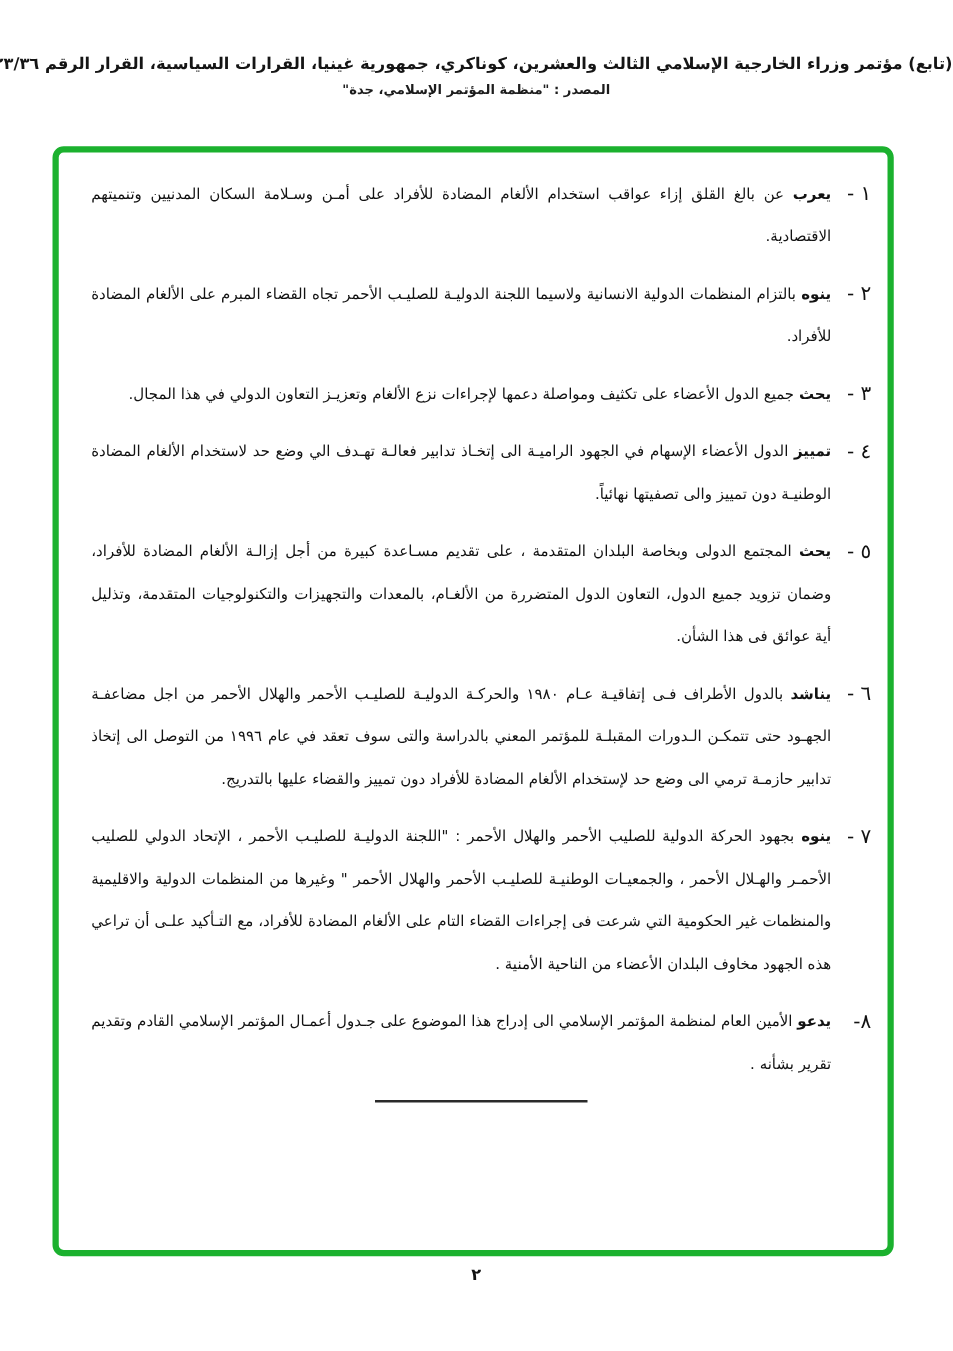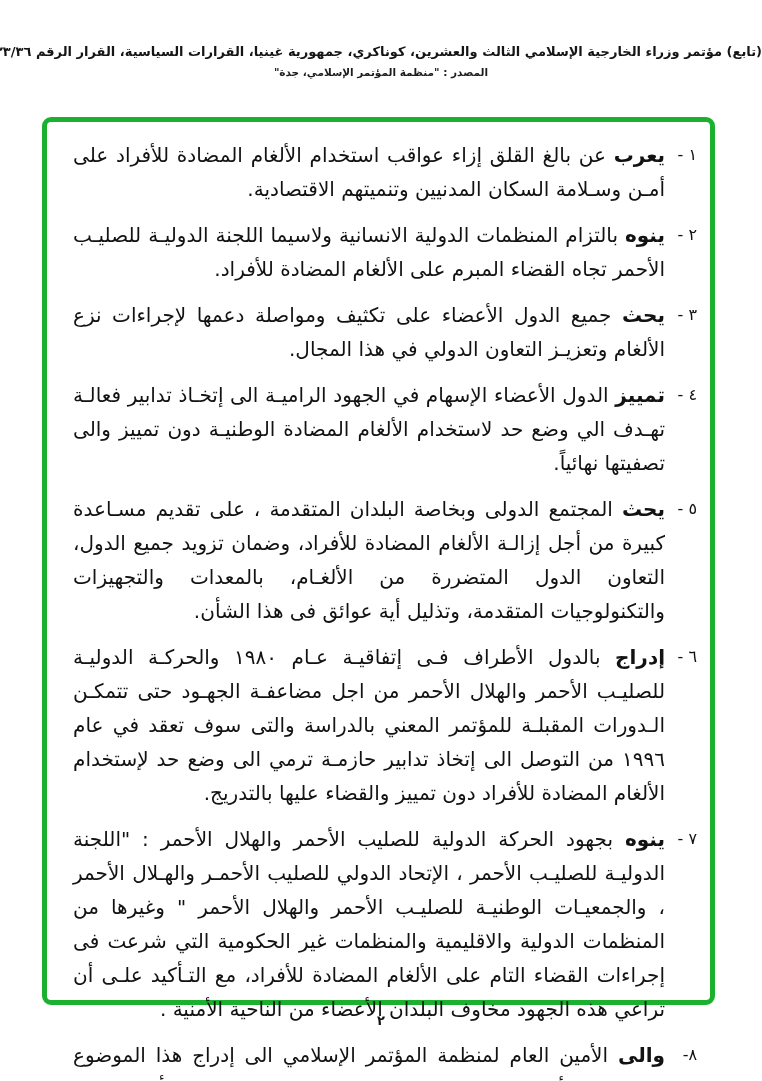--- a/index.html
+++ b/index.html
@@ -36,21 +36,21 @@
     display:flex;direction:rtl;
     margin:0 0 12px 0;
   }
   .para-num{
     flex:0 0 32px;width:32px;
     font-size:16px;line-height:34px;
     white-space:nowrap;color:#121212;
   }
   .para-txt{
     flex:1;margin:0;
-    font-size:20px;line-height:34px;
+    font-size:12px;line-height:34px;
     text-align:justify;
     color:#121212;
   }
   .para-txt b{font-weight:bold;}
   .end-rule{
     width:170px;height:0;
     border-top:2px solid #2a2a2a;
     margin:12px auto 0 auto;
   }
   
@@ -92,31 +92,31 @@
       <p class="para-txt"><b>تمييز</b> <span>الدول الأعضاء الإسهام في الجهود الراميـة الى إتخـاذ تدابير فعالـة تهـدف الي وضع حد لاستخدام الألغام المضادة الوطنيـة دون تمييز والى تصفيتها نهائياً.</span></p>
     </div>
 
     <div class="para">
       <span class="para-num">٥ -</span>
       <p class="para-txt"><b>يحث</b> <span>المجتمع الدولى وبخاصة البلدان المتقدمة ، على تقديم مسـاعدة كبيرة من أجل إزالـة الألغام المضادة للأفراد، وضمان تزويد جميع الدول، التعاون الدول المتضررة من الألغـام، بالمعدات والتجهيزات والتكنولوجيات المتقدمة، وتذليل أية عوائق فى هذا الشأن.</span></p>
     </div>
 
     <div class="para">
       <span class="para-num">٦ -</span>
-      <p class="para-txt"><b>إدراج</b> <span>بالدول الأطراف فـى إتفاقيـة عـام ١٩٨٠ والحركـة الدوليـة للصليـب الأحمر والهلال الأحمر من اجل مضاعفـة الجهـود حتى تتمكـن الـدورات المقبلـة للمؤتمر المعني بالدراسة والتى سوف تعقد في عام ١٩٩٦ من التوصل الى إتخاذ تدابير حازمـة ترمي الى وضع حد لإستخدام الألغام المضادة للأفراد دون تمييز والقضاء عليها بالتدريج.</span></p>
+      <p class="para-txt"><b>يناشد</b> <span>بالدول الأطراف فـى إتفاقيـة عـام ١٩٨٠ والحركـة الدوليـة للصليـب الأحمر والهلال الأحمر من اجل مضاعفـة الجهـود حتى تتمكـن الـدورات المقبلـة للمؤتمر المعني بالدراسة والتى سوف تعقد في عام ١٩٩٦ من التوصل الى إتخاذ تدابير حازمـة ترمي الى وضع حد لإستخدام الألغام المضادة للأفراد دون تمييز والقضاء عليها بالتدريج.</span></p>
     </div>
 
     <div class="para">
       <span class="para-num">٧ -</span>
       <p class="para-txt"><b>ينوه</b> <span>بجهود الحركة الدولية للصليب الأحمر والهلال الأحمر : "اللجنة الدوليـة للصليـب الأحمر ، الإتحاد الدولي للصليب الأحمـر والهـلال الأحمر ، والجمعيـات الوطنيـة للصليـب الأحمر والهلال الأحمر " وغيرها من المنظمات الدولية والاقليمية والمنظمات غير الحكومية التي شرعت فى إجراءات القضاء التام على الألغام المضادة للأفراد، مع التـأكيد علـى أن تراعي هذه الجهود مخاوف البلدان الأعضاء من الناحية الأمنية .</span></p>
     </div>
 
     <div class="para">
       <span class="para-num">٨-</span>
-      <p class="para-txt"><b>والى</b> <span>الأمين العام لمنظمة المؤتمر الإسلامي الى إدراج هذا الموضوع على جـدول أعمـال المؤتمر الإسلامي القادم وتقديم تقرير بشأنه .</span></p>
+      <p class="para-txt"><b>يدعو</b> <span>الأمين العام لمنظمة المؤتمر الإسلامي الى إدراج هذا الموضوع على جـدول أعمـال المؤتمر الإسلامي القادم وتقديم تقرير بشأنه .</span></p>
     </div>
 
     <div class="end-rule"></div>
 
   </section>
 
   <div class="page-number">٢</div>
 
 </div>
 

